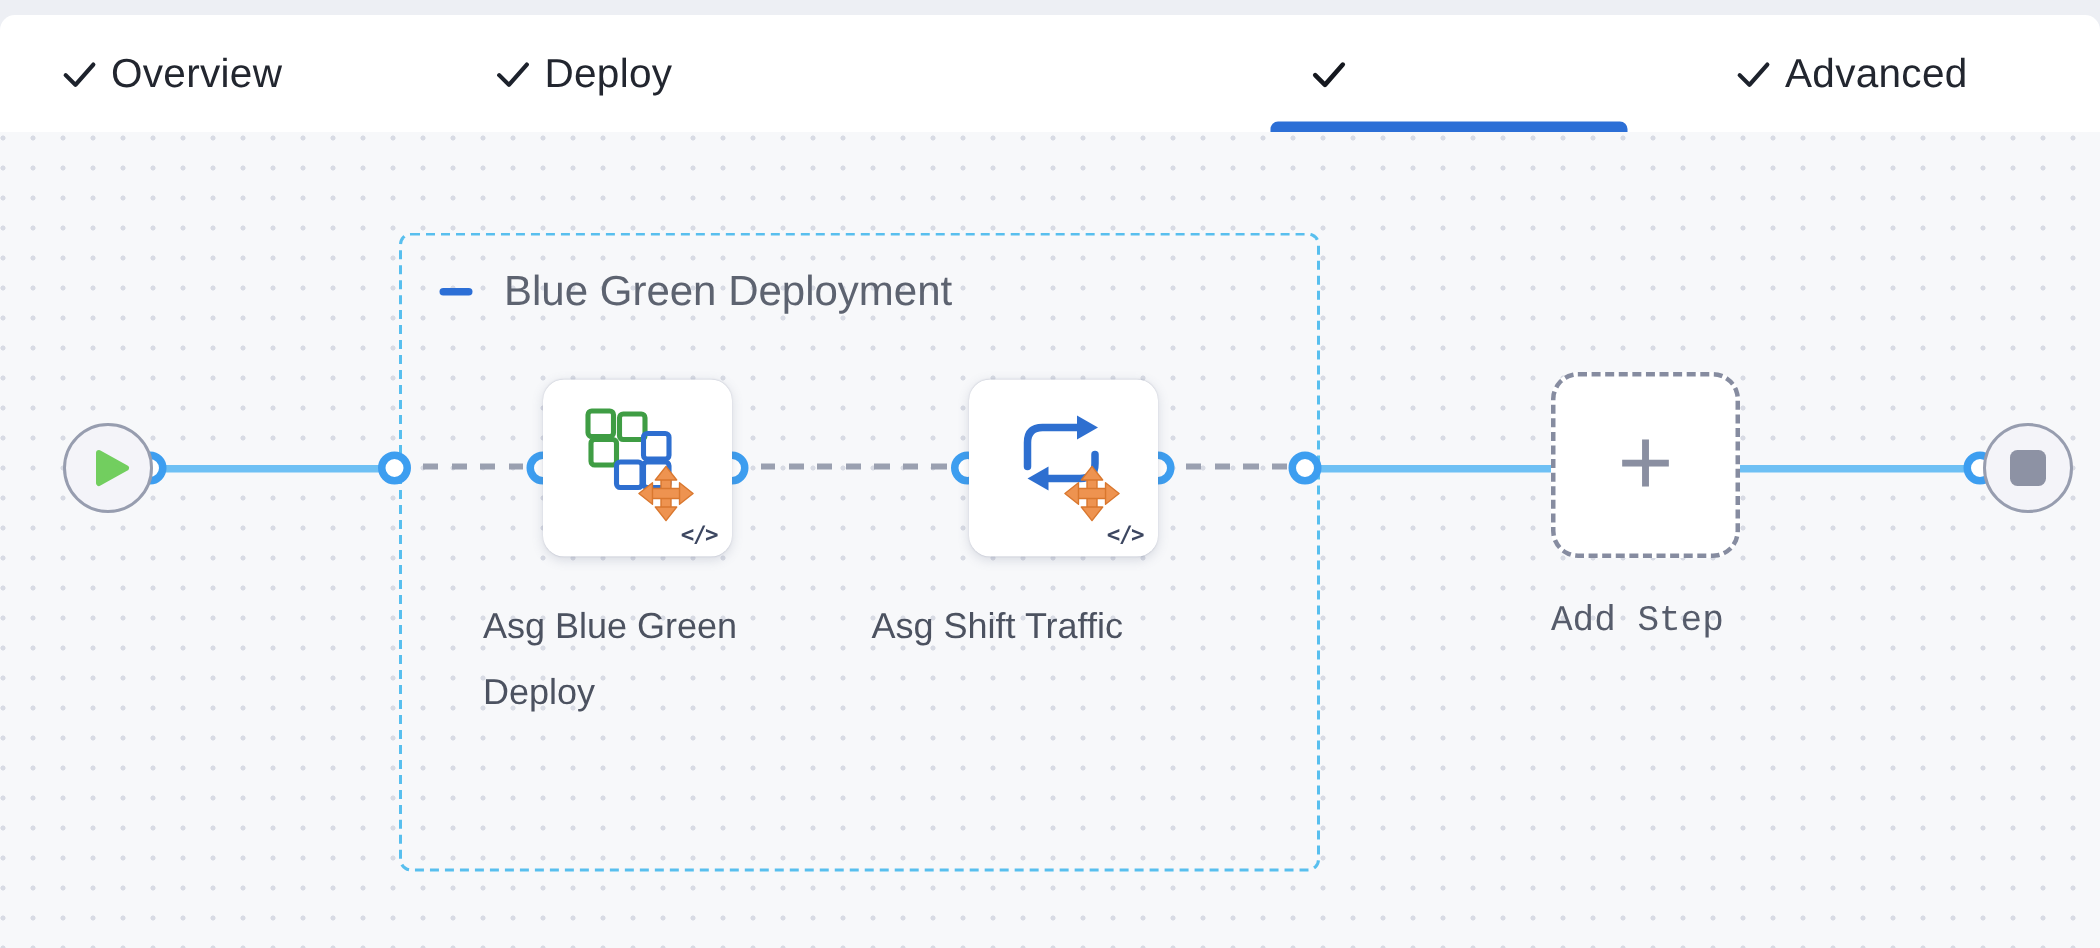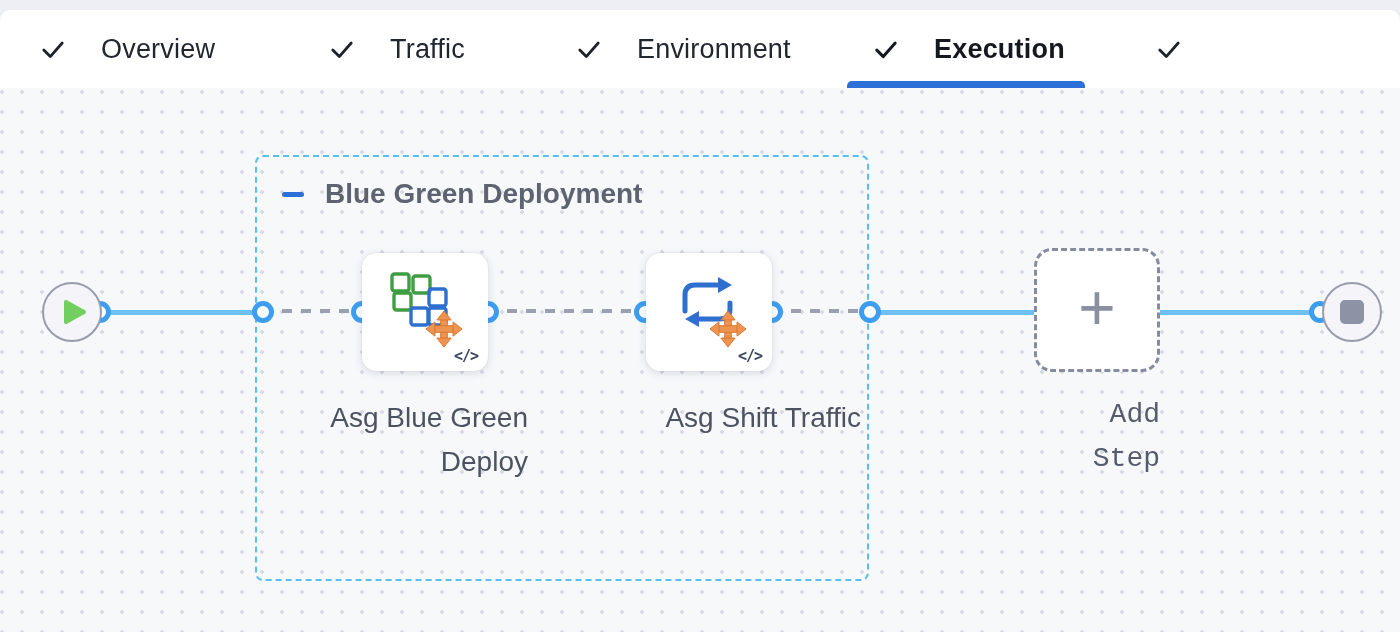--- a/index.html
+++ b/index.html
@@ -14,39 +14,39 @@
     position:absolute;top:10px;left:0;width:1400px;height:78px;
     background:#ffffff;border-bottom:1px solid #e5e8ee;
     border-radius:10px 10px 0 0;
   }
   .tab{
     position:absolute;top:0;height:78px;display:flex;align-items:center;
     cursor:pointer;
   }
   .tab .check{width:26px;height:26px;flex:0 0 auto;}
   .tab-label{
-    margin-left:35px;font-size:27px;color:#22262f;font-weight:500;
+    margin-left:8px;font-size:27px;color:#22262f;font-weight:500;
     letter-spacing:.2px;white-space:nowrap;
   }
   .tab.active .tab-label{font-weight:700;color:#15181f;}
   .tab-underline{
     position:absolute;bottom:0;left:-26px;width:238px;height:7px;
     background:#2c6fd6;border-radius:5px 5px 0 0;
   }
   
   .canvas{
     position:absolute;top:88px;left:0;width:1400px;height:544px;
     background-color:#f7f8fa;
     background-image:radial-gradient(circle,#d8dbe4 1.6px, rgba(0,0,0,0) 1.8px);
     background-size:20px 20px;background-position:12px 14px;
   }
   
   .group-box{
-    position:absolute;left:255px;top:67px;width:610px;height:422px;
-    border:2px dashed #58bfee;border-radius:8px;font-weight:bold;
+    position:absolute;left:266px;top:67px;width:610px;height:422px;
+    border:2px dashed #58bfee;border-radius:8px;
   }
   .group-header{
     position:absolute;left:24px;top:21px;display:flex;align-items:center;
   }
   .collapse-btn{width:24px;height:24px;display:flex;align-items:center;justify-content:center;cursor:pointer;}
   .minus{width:22px;height:5px;border-radius:3px;background:#2c6fd6;}
   .group-label{margin-left:20px;font-size:28px;color:#5d6370;white-space:nowrap;cursor:pointer;}
   
   .line{position:absolute;top:222px;height:5px;background:#6ec0f4;border-radius:3px;}
   .dash-line{
@@ -80,62 +80,56 @@
   
   .add-step{
     position:absolute;left:1034px;top:160px;width:126px;height:124px;
     background:#ffffff;border:3px dashed #868ca0;border-radius:18px;
     box-sizing:border-box;display:flex;align-items:center;justify-content:center;
     cursor:pointer;
   }
   .plus-glyph{font-size:64px;font-weight:300;color:#8a8fa1;line-height:0;margin-top:-4px;}
   
   .node-label{
-    position:absolute;top:308px;font-size:28px;line-height:44px;color:#4c5260;
-    text-align:right;cursor:pointer;
+    position:absolute;top:308px;font-size:24px;line-height:44px;color:#4c5260;
+    text-align:left;cursor:pointer;
   }
 </style>
 </head>
 <body>
 
 <nav class="tabbar">
 
   <div class="tab" style="left:40px">
     <svg class="check" viewBox="0 0 24 24">
       <polyline points="3.5,13 9.5,19 20.5,6.5" fill="none" stroke="#1d222c" stroke-width="2.6" stroke-linecap="round" stroke-linejoin="round"></polyline>
     </svg>
     <span class="tab-label">Overview</span>
   </div>
 
   <div class="tab" style="left:329px">
     <svg class="check" viewBox="0 0 24 24">
       <polyline points="3.5,13 9.5,19 20.5,6.5" fill="none" stroke="#1d222c" stroke-width="2.6" stroke-linecap="round" stroke-linejoin="round"></polyline>
     </svg>
-    <span class="tab-label">Traffic</span>
-  </div>
-
-  <div class="tab" style="left:576px">
+    <span class="tab-label">Deploy</span>
+  </div>
+
+
+  <div class="tab active" style="left:873px">
+    <svg class="check" viewBox="0 0 24 24">
+      <polyline points="3.5,13 9.5,19 20.5,6.5" fill="none" stroke="#15181f" stroke-width="2.8" stroke-linecap="round" stroke-linejoin="round"></polyline>
+    </svg>
+    <div class="tab-underline"></div>
+  </div>
+
+  <div class="tab" style="left:1156px">
     <svg class="check" viewBox="0 0 24 24">
       <polyline points="3.5,13 9.5,19 20.5,6.5" fill="none" stroke="#1d222c" stroke-width="2.6" stroke-linecap="round" stroke-linejoin="round"></polyline>
     </svg>
-    <span class="tab-label">Environment</span>
-  </div>
-
-  <div class="tab active" style="left:873px">
-    <svg class="check" viewBox="0 0 24 24">
-      <polyline points="3.5,13 9.5,19 20.5,6.5" fill="none" stroke="#15181f" stroke-width="2.8" stroke-linecap="round" stroke-linejoin="round"></polyline>
-    </svg>
-    <span class="tab-label">Execution</span>
-    <div class="tab-underline"></div>
-  </div>
-
-  <div class="tab" style="left:1156px">
-    <svg class="check" viewBox="0 0 24 24">
-      <polyline points="3.5,13 9.5,19 20.5,6.5" fill="none" stroke="#1d222c" stroke-width="2.6" stroke-linecap="round" stroke-linejoin="round"></polyline>
-    </svg>
+    <span class="tab-label">Advanced</span>
   </div>
 </nav>
 
 <div class="canvas">
 
   <div class="group-box">
     <div class="group-header">
       <div class="collapse-btn">
         <div class="minus"></div>
       </div>

